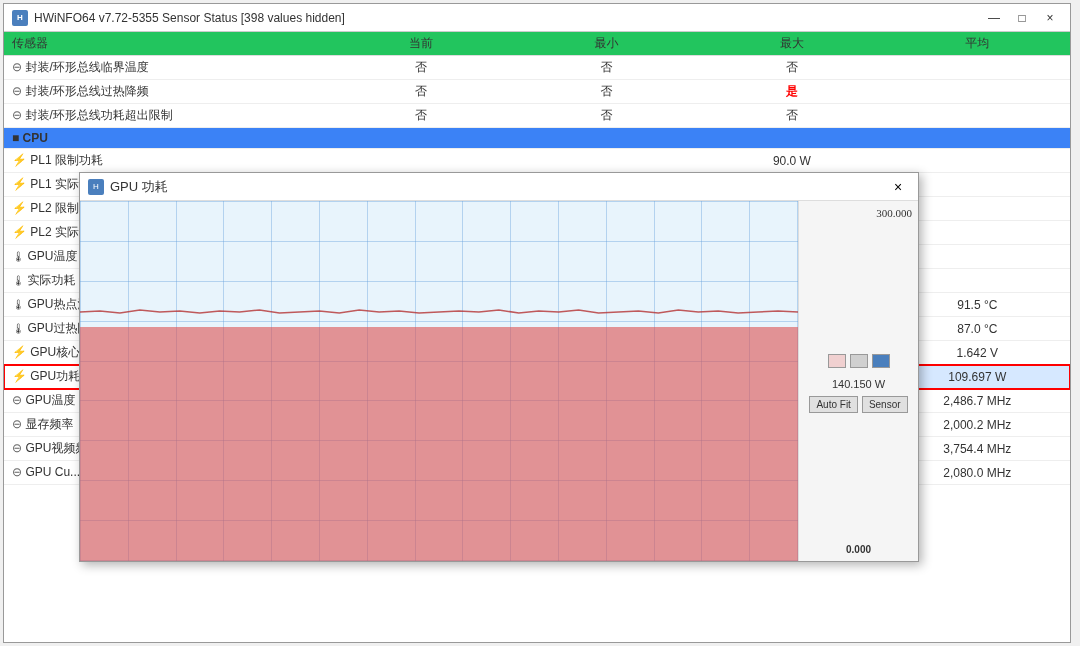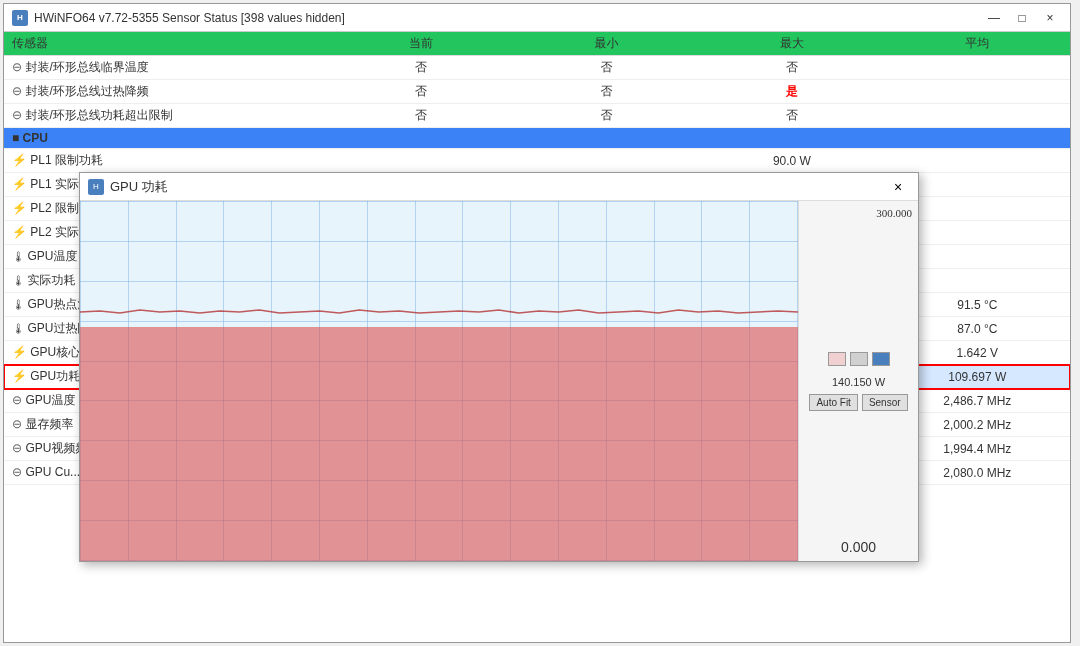--- a/index.html
+++ b/index.html
@@ -428,21 +428,21 @@
             <td>2,000.2 MHz</td>
             <td>2,000.2 MHz</td>
             <td>2,000.2 MHz</td>
             <td>2,000.2 MHz</td>
           </tr>
           <tr>
             <td><span style="color: rgb(102, 102, 102);">⊖ </span><span>GPU视频频率</span></td>
             <td>1,980.0 MHz</td>
             <td>1,965.0 MHz</td>
             <td>2,145.0 MHz</td>
-            <td>1,994.4 MHz</td>
+            <td>3,754.4 MHz</td>
           </tr>
           <tr>
             <td><span style="color: rgb(102, 102, 102);">⊖ </span><span>GPU Cu... 频率</span></td>
             <td>1,005.0 MHz</td>
             <td>1,080.0 MHz</td>
             <td>2,100.0 MHz</td>
             <td>2,080.0 MHz</td>
           </tr>
         </tbody>
     </table>
@@ -511,19 +511,19 @@
             <div class="swatch" style="background:#f0d0d0;"></div>
             <div class="swatch" style="background:#d0d0d0;"></div>
             <div class="swatch" style="background:#4a7fbd;"></div>
           </div>
           <div class="sidebar-mid-val" style="font-size:11px; color:#333;">140.150 W</div>
           <div class="sidebar-buttons">
             <button class="sidebar-btn">Auto Fit</button>
             <button class="sidebar-btn">Sensor</button>
           </div>
           <div style="flex:1;"></div>
-          <div class="sidebar-zero" style="font-size:14px; color:#333;">0.000</div>
+          <div class="sidebar-zero" style="font-size:10px; color:#333;font-weight:bold;">0.000</div>
         </div>
       </div>
     </div>
 
   </div>
 </div>
 
 </body></html>

